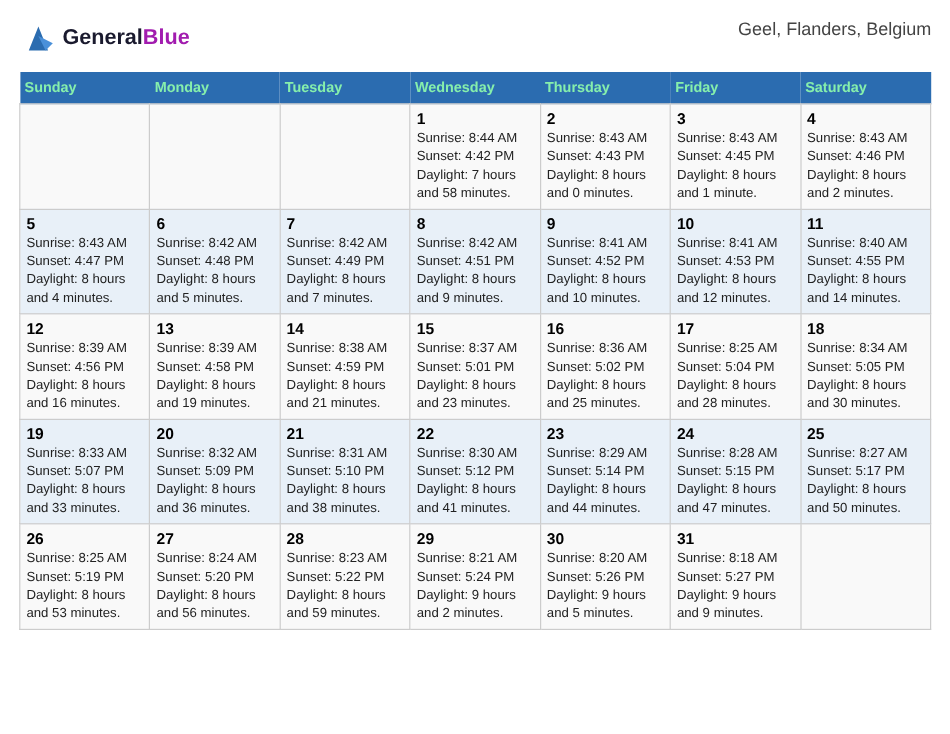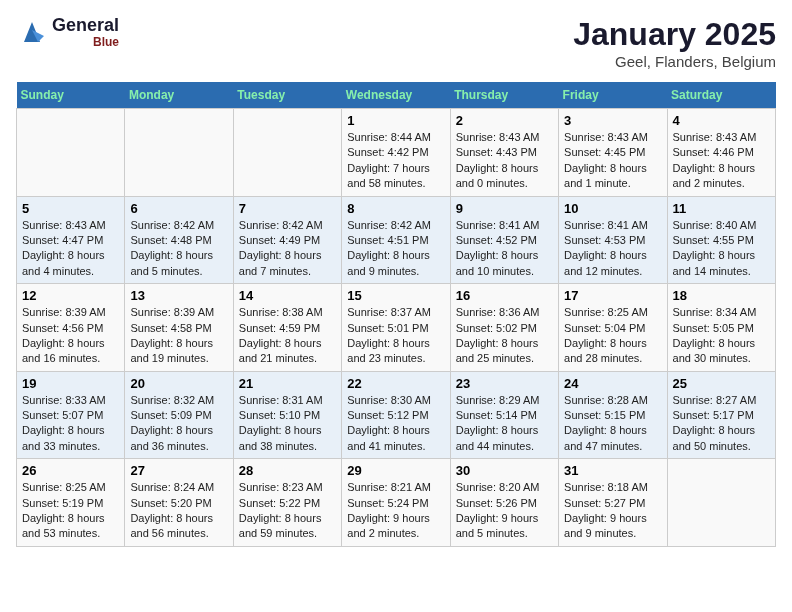--- a/index.html
+++ b/index.html
@@ -15,33 +15,32 @@
       justify-content: space-between;
       align-items: flex-start;
       margin-bottom: 12px;
     }
     .logo {
       display: flex;
       align-items: center;
     }
     .logo-text {
       display: flex;
-      flex-direction: column;
+      flex-direction: row;
       line-height: 1.1;
-      align-items: flex-end;
     }
     .logo-general {
       font-size: 18px;
       font-weight: bold;
       color: #1a1a2e;
     }
     .logo-blue {
-      font-size: 12px;
-      font-weight: bold;
-      color: #7f1d1d;
+      font-size: 18px;
+      font-weight: bold;
+      color: #a21caf;
     }
     .logo-icon {
       width: 32px;
       height: 32px;
       margin-right: 4px;
     }
     .title-block {
       text-align: right;
     }
     .calendar-title {
@@ -102,21 +101,20 @@
     <svg class="logo-icon" viewBox="0 0 32 32">
       <polygon points="8,26 16,6 24,26" fill="#2b6cb0"></polygon>
       <polygon points="16,14 22,26 28,20" fill="#4a90d9"></polygon>
     </svg>
     <div class="logo-text">
       <span class="logo-general">General</span>
       <span class="logo-blue">Blue</span>
     </div>
   </div>
   <div class="title-block">
-    <div class="calendar-title">January 2025</div>
     <div class="calendar-subtitle">Geel, Flanders, Belgium</div>
   </div>
 </div>
 
 <table>
   <thead>
     <tr>
     <th>Sunday</th>
         <th>Monday</th>
         <th>Tuesday</th>

